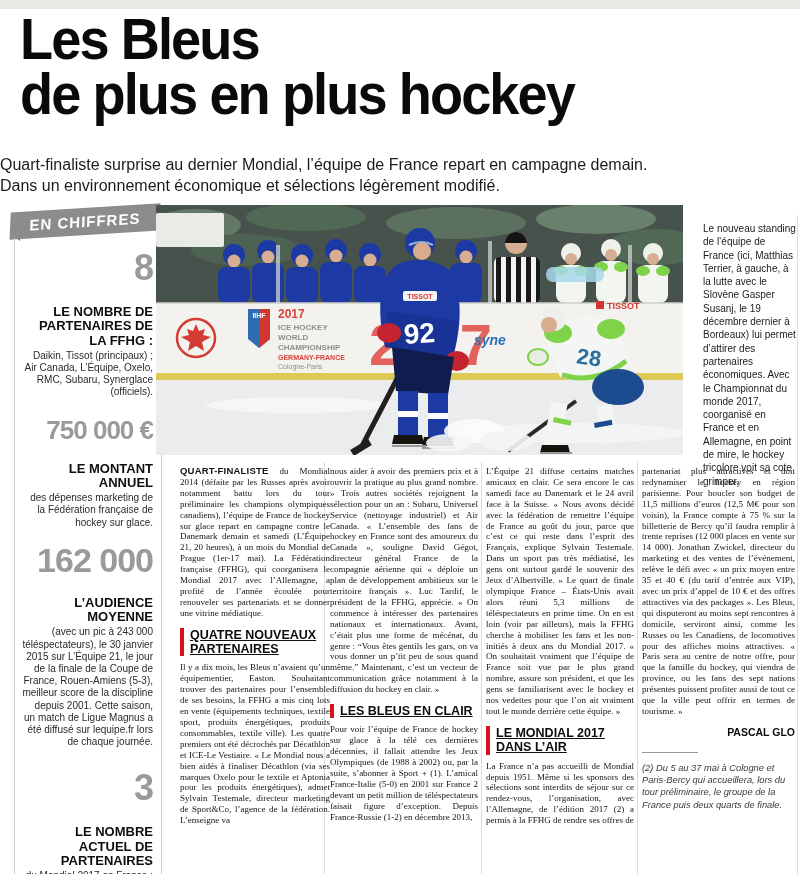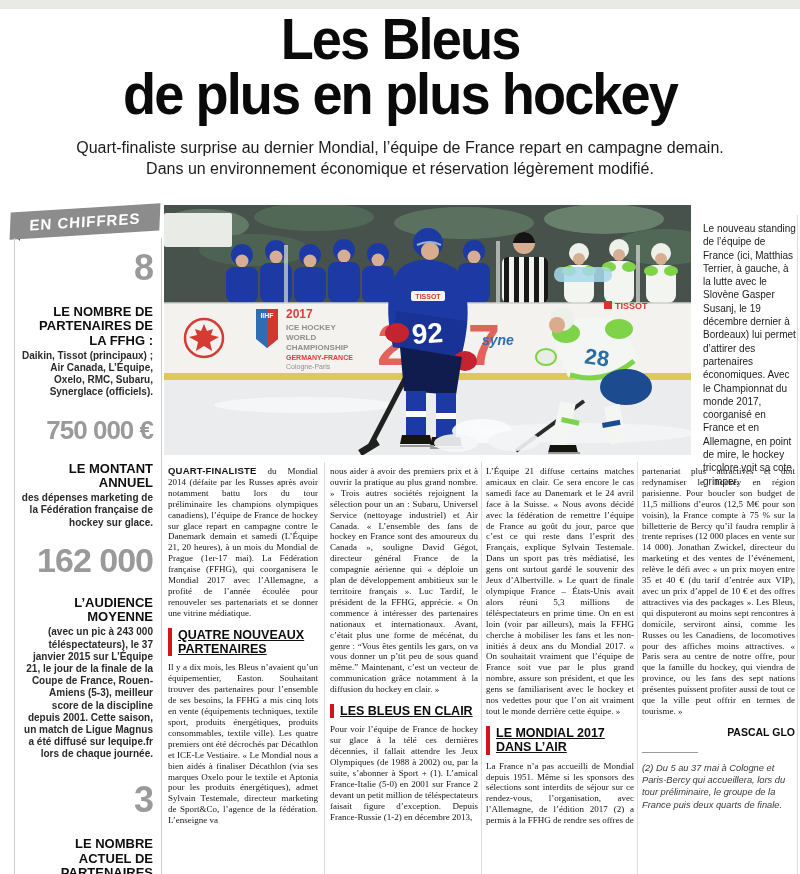--- a/index.html
+++ b/index.html
@@ -3,56 +3,56 @@
 <meta charset="utf-8">
 <style>
   html,body{margin:0;padding:0;}
   body{
     width:800px;height:874px;position:relative;overflow:hidden;
     background:#ffffff;font-family:"Liberation Sans",sans-serif;color:#111;
   }
   .topstrip{position:absolute;left:0;top:0;width:800px;height:9px;background:#e9e9e6;}
 
   
-  .header{position:absolute;left:0;top:12px;width:800px;text-align:center;}
+  .header{position:absolute;left:0;top:12px;width:800px;}
   .headline{font-weight:bold;color:#0a0a0a;font-size:57px;line-height:0.97;letter-spacing:-2px;}
   .hline{transform:scaleX(0.95);transform-origin:50% 50%;}
-  .standfirst{margin-top:14px;font-size:16px;line-height:1.35;color:#1c1c1c;}
+  .standfirst{margin-top:31px;font-size:16px;line-height:1.35;color:#1c1c1c;}
 
   
   .sidebar{position:absolute;left:10px;top:205px;width:156px;}
   .banner{position:absolute;left:0;top:3px;width:150px;height:27px;background:#8c8c8c;color:#fff;
     font-weight:bold;font-size:15px;letter-spacing:1px;text-align:center;line-height:27px;
     transform:rotate(-3.5deg) skewX(-6deg);}
   .banner-fold{position:absolute;left:1px;top:27px;width:0;height:0;
     border-top:9px solid #4c4c4c;border-left:9px solid transparent;}
   .statbox{position:absolute;left:4px;top:33px;width:148px;box-sizing:border-box;
     border:1px solid #ccc;border-top:none;padding:12px 8px 12px 6px;min-height:608px;}
   .stat{text-align:right;}
   .stat-value{font-weight:bold;color:#9a9a9a;letter-spacing:-1px;line-height:1;}
   .v1,.v4{font-size:36px;}
   .v2{font-size:26px;}
   .v3{font-size:34px;}
   .stat-label{font-weight:bold;font-size:13px;line-height:1.1;color:#0e0e0e;margin-top:19px;}
-  .stat-text{font-weight:bold;font-size:10px;line-height:1.22;color:#2a2a2a;margin-top:2px;}
+  .stat-text{font-weight:normal;font-size:10px;line-height:1.22;color:#2a2a2a;margin-top:2px;}
   .g1{margin-top:18px;} .g2{margin-top:14px;} .g3{margin-top:22px;}
   .cam{width:34px;height:21px;background:#141414;border-radius:3px;margin:16px auto 0;
     display:flex;align-items:center;justify-content:center;}
   .cam-lens{width:11px;height:11px;background:#fff;border-radius:50%;}
 
   
-  .photo{position:absolute;left:164px;top:205px;width:527px;height:250px;overflow:hidden;background:#dfe3e0;}
+  .photo{position:absolute;left:156px;top:205px;width:527px;height:250px;overflow:hidden;background:#dfe3e0;}
   .photo svg{display:block;font-family:"Liberation Sans",sans-serif;}
   .caption{position:absolute;left:703px;top:222px;width:93px;font-size:10px;font-weight:normal;
     line-height:1.33;color:#1b1b1b;}
 
   
   .article{position:absolute;left:168px;top:460px;width:632px;height:414px;overflow:hidden;}
   .col{position:absolute;top:6px;}
-  .c1{left:0;width:150px;} .c2{left:162px;width:148px;} .c3{left:318px;width:148px;} .c4{left:474px;width:153px;}
+  .c1{left:12px;width:150px;} .c2{left:162px;width:148px;} .c3{left:318px;width:148px;} .c4{left:474px;width:153px;}
   p.body{margin:0;font-family:"Liberation Serif",serif;font-size:9px;line-height:10.9px;
     text-align:justify;color:#141414;}
   .lead{font-family:"Liberation Sans",sans-serif;font-weight:bold;font-size:9.5px;letter-spacing:0.2px;}
   .subhead{display:flex;margin:9px 0 6px 0;text-decoration:underline;}
   .subbar{width:4px;background:#d6121f;margin-right:6px;flex:none;}
   .subtext{font-weight:bold;font-size:12.5px;line-height:1.15;color:#0c0c0c;}
   .author{text-align:right;font-weight:bold;font-size:10.5px;color:#0c0c0c;margin-top:9px;}
   .fn-divider{width:56px;border-top:1px solid #9a9a9a;margin:14px 0 9px 0;}
   .fn{font-size:9.3px;font-style:italic;color:#3a3a3a;line-height:1.32;margin:0 0 8px 0;text-align:left;}
 
@@ -67,42 +67,42 @@
 
 <div class="topstrip"></div>
 
 <header class="header">
   <div class="headline">
     <div class="hline">Les Bleus</div>
     <div class="hline">de plus en plus hockey</div>
   </div>
   <div class="standfirst">
     <div>Quart-finaliste surprise au dernier Mondial, l’équipe de France repart en campagne demain.</div>
-    <div>Dans un environnement économique et réservation légèrement modifié.</div>
+    <div>Dans un environnement économique et sélections légèrement modifié.</div>
   </div>
 </header>
 
 <aside class="sidebar">
   <div class="banner-fold"></div>
   <div class="banner">EN CHIFFRES</div>
   <div class="statbox">
     <div class="stat">
       <div class="stat-value v1">8</div>
       <div class="stat-label">LE NOMBRE DE PARTENAIRES DE LA FFHG :</div>
       <div class="stat-text">Daikin, Tissot (principaux) ; Air Canada, L’Équipe, Oxelo, RMC, Subaru, Synerglace (officiels).</div>
     </div>
     <div class="stat g1">
       <div class="stat-value v2">750 000 €</div>
       <div class="stat-label">LE MONTANT ANNUEL</div>
       <div class="stat-text">des dépenses marketing de la Fédération française de hockey sur glace.</div>
     </div>
     <div class="stat g2">
       <div class="stat-value v3">162 000</div>
       <div class="stat-label">L’AUDIENCE MOYENNE</div>
-      <div class="stat-text">(avec un pic à 243 000 téléspectateurs), le 37 janvier 2015 sur L’Équipe 21, le jour de la finale de la Coupe de France, Rouen-Amiens (5-3), meilleur score de la discipline depuis 2001. Cette saison, un match de Ligue Magnus a été diffusé sur lequipe.fr lors de chaque journée.</div>
+      <div class="stat-text">(avec un pic à 243 000 téléspectateurs), le 30 janvier 2015 sur L’Équipe 21, le jour de la finale de la Coupe de France, Rouen-Amiens (5-3), meilleur score de la discipline depuis 2001. Cette saison, un match de Ligue Magnus a été diffusé sur lequipe.fr lors de chaque journée.</div>
     </div>
     <div class="stat g3">
       <div class="stat-value v4">3</div>
       <div class="stat-label">LE NOMBRE ACTUEL DE PARTENAIRES</div>
       <div class="stat-text">du Mondial 2017 en France : CTS Eventim (billetterie), HRS (plate-forme de réservation hôtelière) et Popken (habillement). Il mobilisera 400 à 500 bénévoles.</div>
     </div>
     <div class="cam">
       <div class="cam-lens"></div>
     </div>
 

